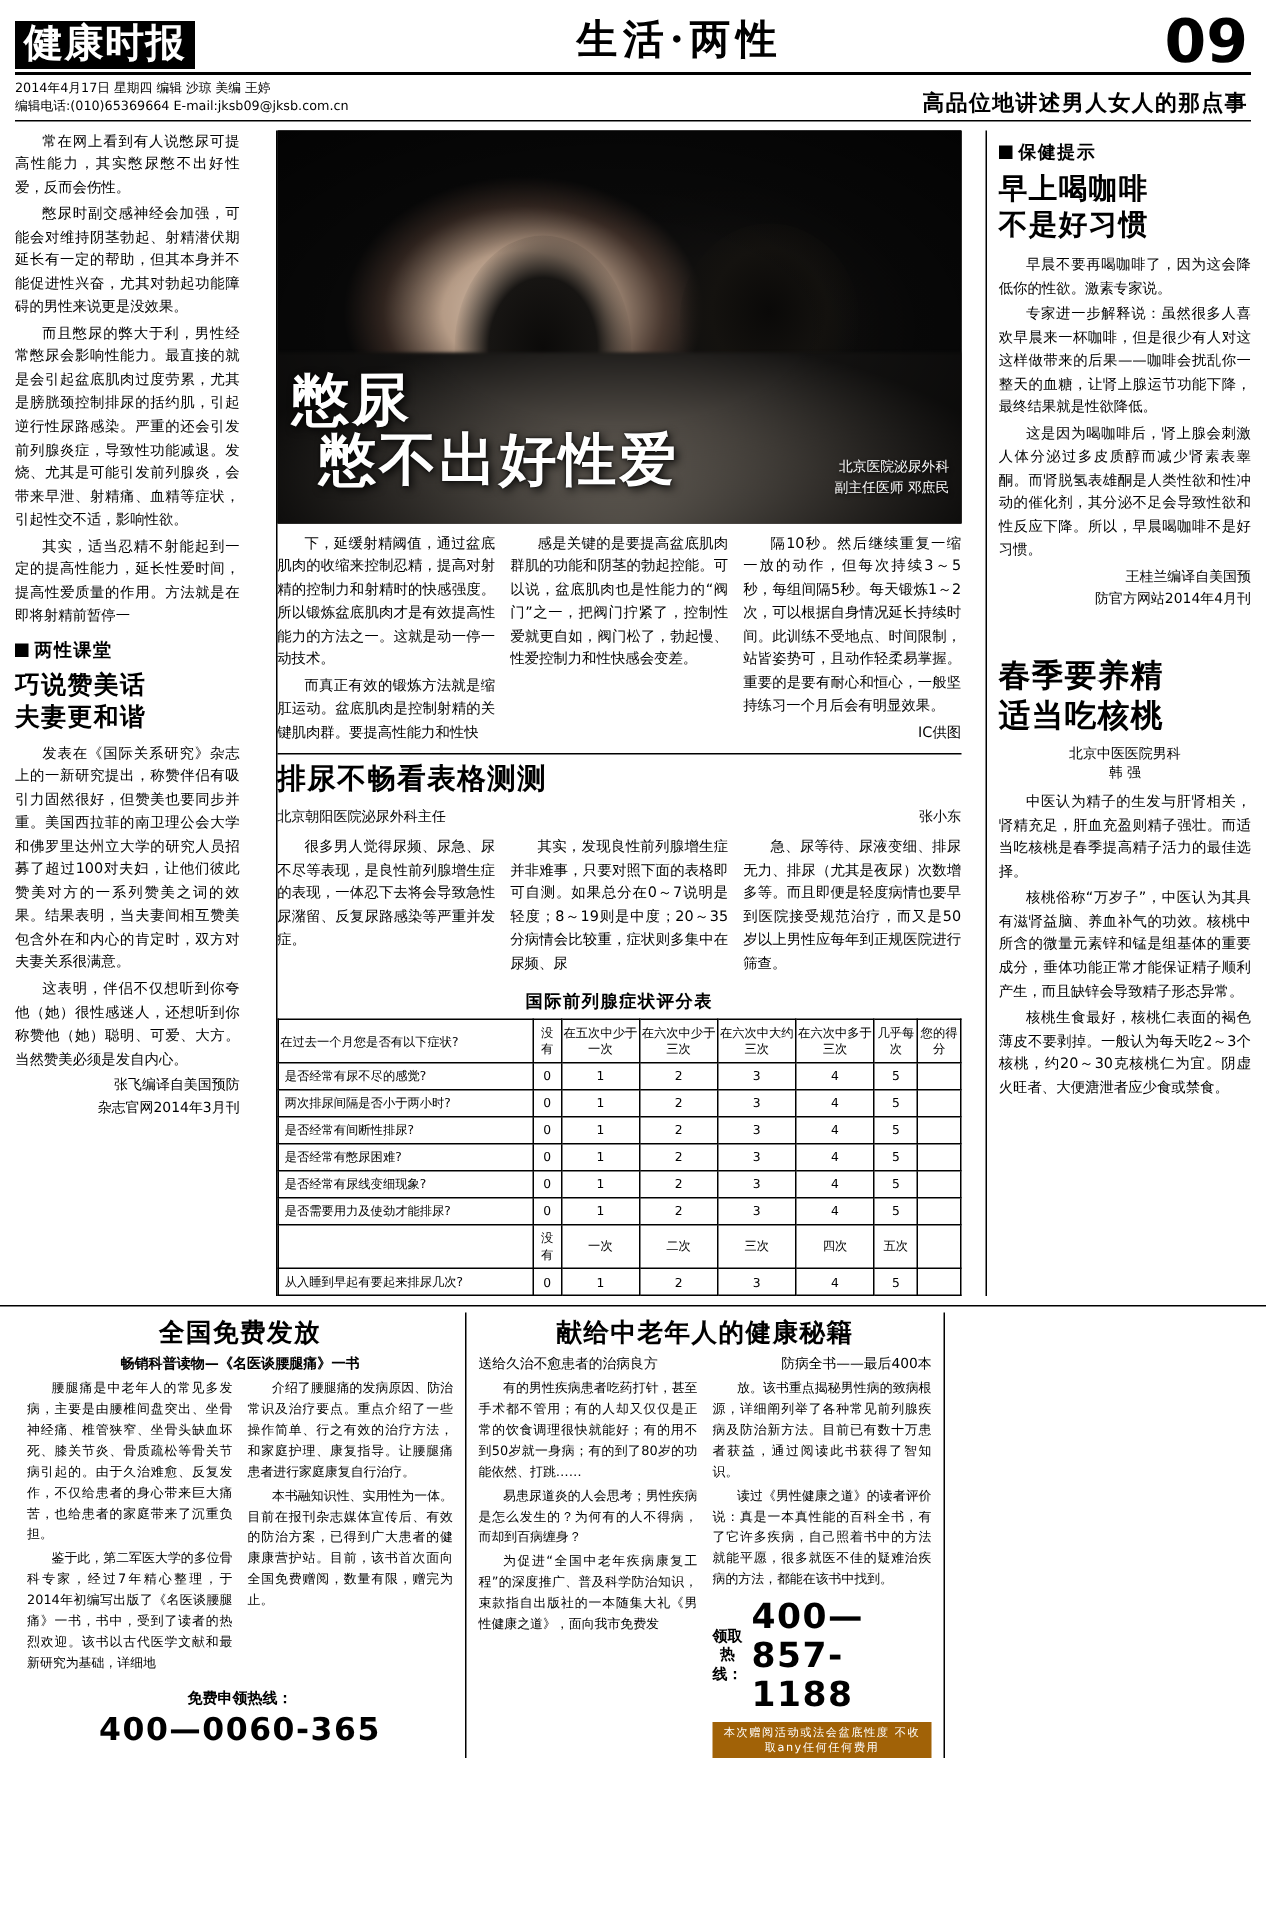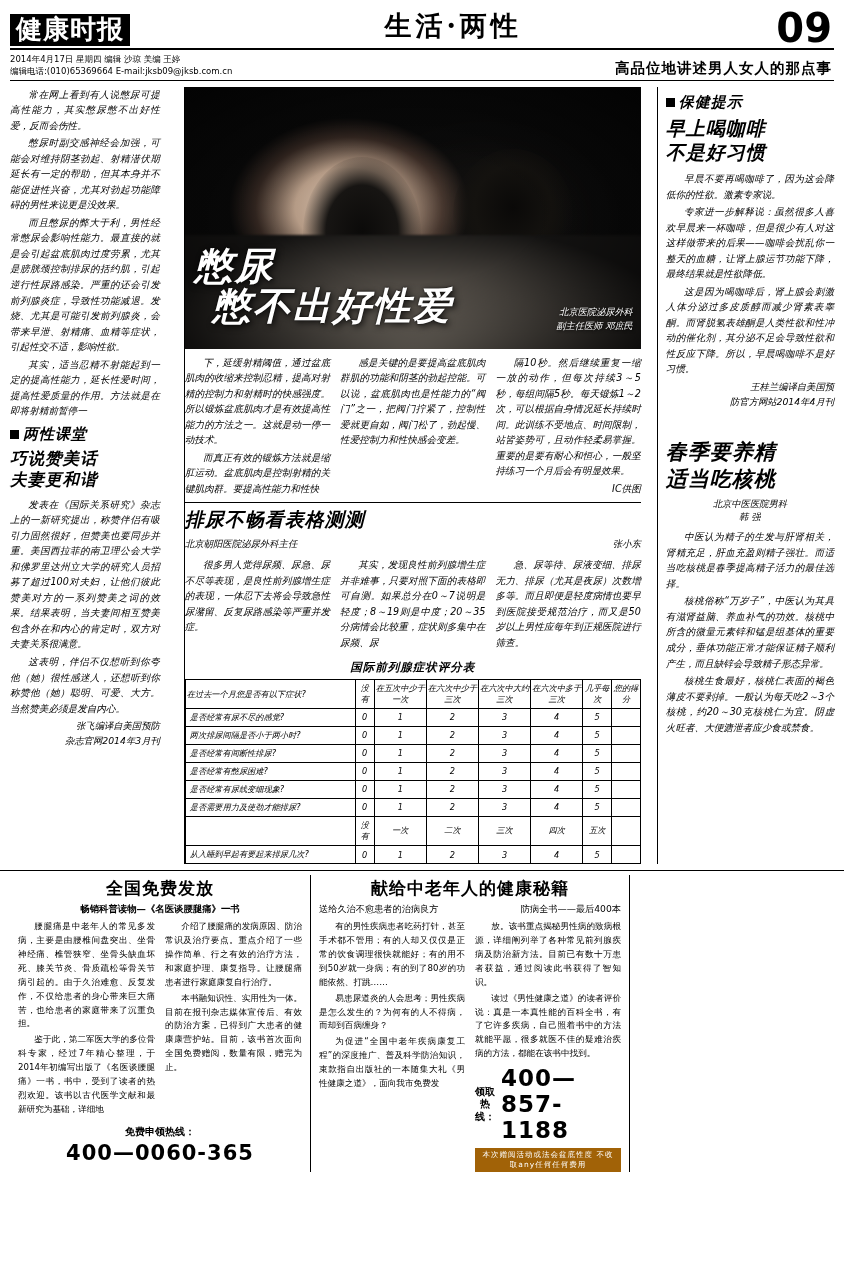--- a/index.html
+++ b/index.html
@@ -63,21 +63,20 @@
     font-family: "DejaVu Serif", serif;
     letter-spacing: 1px;
     align-self: flex-end;
   }
 
   
   .body-area {
     display: flex;
     padding: 6px 10px 0 10px;
     gap: 16px;
-    font-style: italic;
   }
   .col-left { width: 162px; padding-right: 8px; }
   .col-mid { width: 470px; padding: 0 0; }
   .col-right { width: 182px; padding-left: 8px; border-left: 1px solid #000; }
 
   .vline { border-left: 1px solid #000; }
 
   p.body {
     font-size: 9.6px;
     line-height: 1.62;
@@ -86,21 +85,21 @@
     text-indent: 1.9em;
     font-family: "DejaVu Sans", sans-serif;
   }
   p.body.noind { text-indent: 0; }
 
   
   .sq-head {
     display: flex;
     align-items: center;
     gap: 4px;
-    font-size: 15px;
+    font-size: 12px;
     font-weight: bold;
     font-family: "DejaVu Serif", serif;
     margin: 6px 0 4px 0;
     letter-spacing: 1px;
   }
   .sq-head .sq {
     display: inline-block;
     width: 9px; height: 9px;
     background: #000;
     flex: 0 0 auto;

